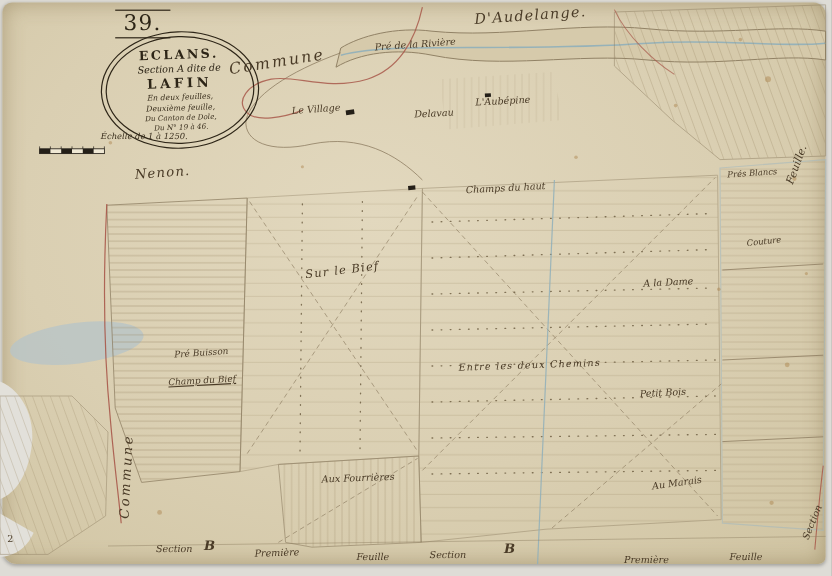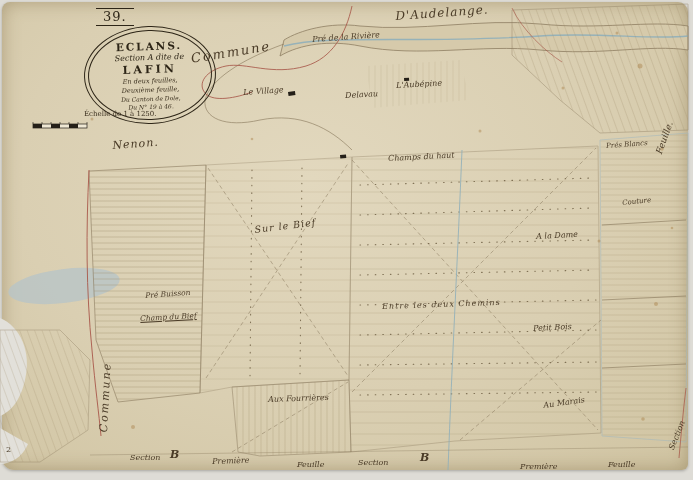--- a/index.html
+++ b/index.html
@@ -19,23 +19,23 @@
   .cartouche{position:absolute;left:84px;top:26px;width:132px;height:98px;transform:rotate(-2deg);}
   .oval{position:absolute;inset:0;border:1px solid #2d2517;border-radius:50%;}
   .oval::before{content:"";position:absolute;inset:3px;border:1px solid #2d2517;border-radius:50%;}
   .c-inner{position:absolute;inset:8px 6px;display:flex;flex-direction:column;align-items:center;
            justify-content:center;text-align:center;color:#2d2517;}
   .c-title{font-weight:700;font-size:10.5px;letter-spacing:2px;}
   .c-sub{font-style:italic;font-size:8px;margin-top:1px;}
   .c-name{font-weight:700;font-size:11px;letter-spacing:3px;margin-top:1px;}
   .c-small{font-style:italic;font-size:6.5px;margin-top:1px;color:#3a2f1e;}
   .c-tiny{font-style:italic;font-size:6px;margin-top:1px;color:#3a2f1e;}
-  .pagenum{position:absolute;left:96px;top:8px;font-size:13px;letter-spacing:1px;color:#2d2517;
+  .pagenum{position:absolute;left:96px;top:8px;font-size:18px;letter-spacing:1px;color:#2d2517;
            border-top:1px solid #2d2517;border-bottom:1px solid #2d2517;padding:0 7px 1px 7px;}
-  .scaletext{position:absolute;left:84px;top:110px;font-size:7px;color:#3a2f1e;}
+  .scaletext{position:absolute;left:84px;top:110px;font-style:italic;font-size:7px;color:#3a2f1e;}
 </style>
 </head>
 <body>
 
 <div class="stage">
   <div class="paper"></div>
 
   <svg class="map" width="693" height="480" viewBox="0 0 693 480">
     <defs>
       <pattern id="ph" width="6" height="6" patternUnits="userSpaceOnUse">

